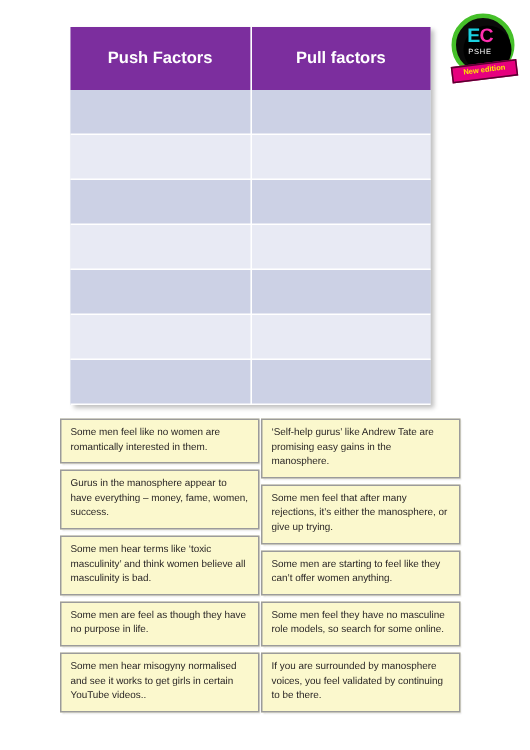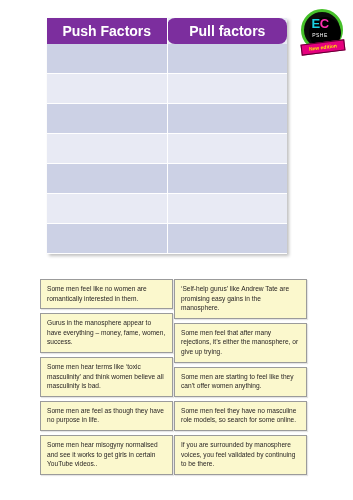--- a/index.html
+++ b/index.html
@@ -57,29 +57,29 @@
   
   #factor-table{
     position:absolute;left:47px;top:18px;width:240px;
     border-collapse:collapse;
     box-shadow:2px 2px 3px rgba(0,0,0,0.25);
     background:#e8eaf4;
   }
   #factor-table th{
     background:#7c2e9e;
     color:#ffffff;
-    font-size:14px;
+    font-size:11px;
     font-weight:bold;
     height:26px;
-    padding:0;
+    padding:8px;
     text-align:center;
     border-right:1px solid #ffffff;
     font-family:"Liberation Sans", sans-serif;
   }
-  #factor-table th:last-child{border-right:none;border-radius:8px;}
+  #factor-table th:last-child{border-right:none;}
   #factor-table td{
     height:29px;padding:0;
     border-right:1px solid #ffffff;
     border-bottom:1px solid #ffffff;
   }
   #factor-table td:last-child{border-right:none;}
   #factor-table tr.dark td{background:#ccd1e5;}
   #factor-table tr.light td{background:#e8eaf4;}
   #factor-table col.c1{width:120px;}
   #factor-table col.c2{width:120px;}

